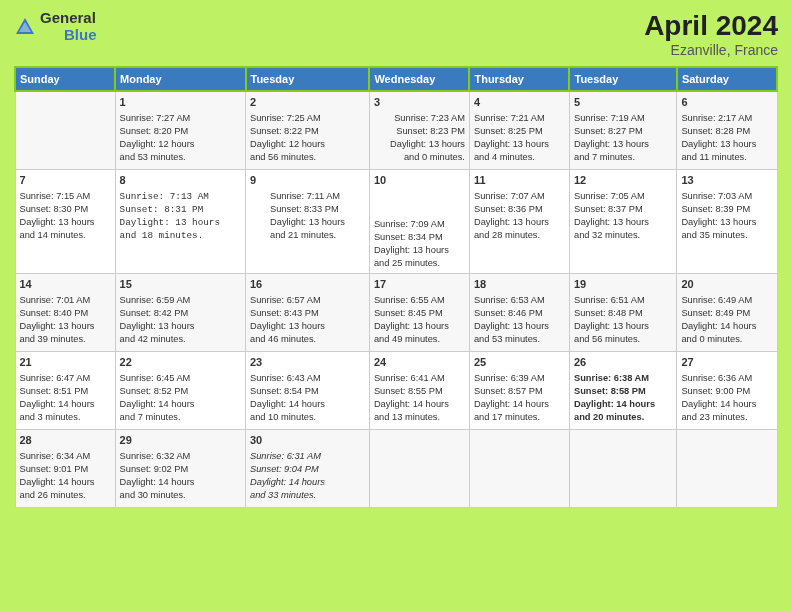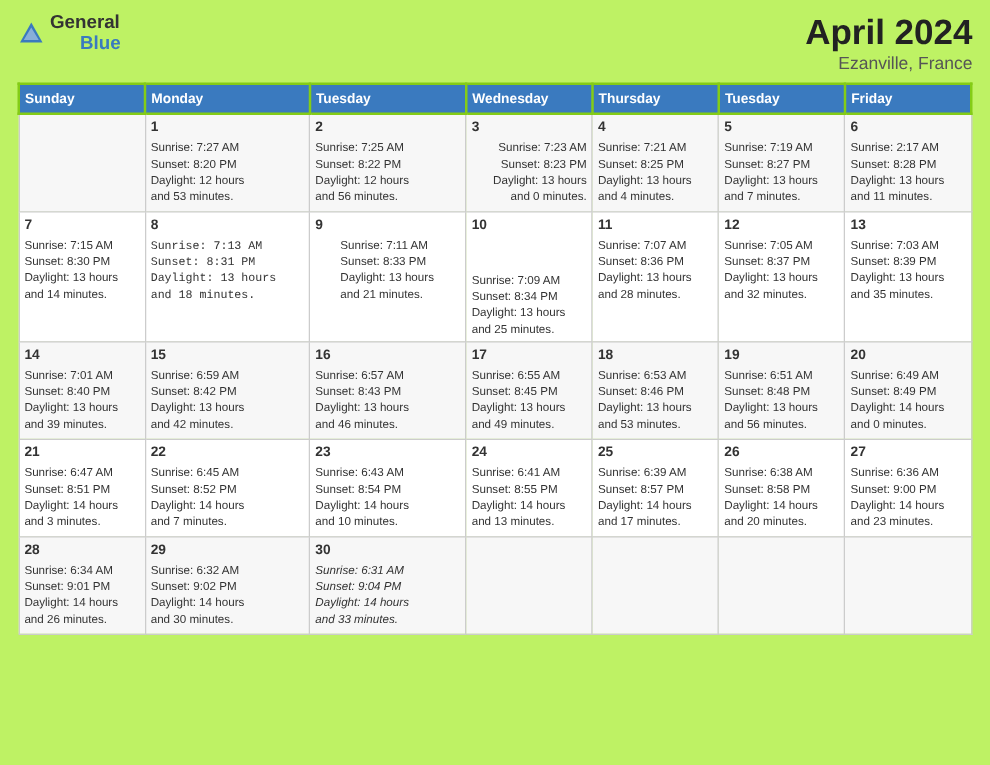--- a/index.html
+++ b/index.html
@@ -122,21 +122,21 @@
 
   <table>
     <thead>
       <tr>
         <th>Sunday</th>
         <th>Monday</th>
         <th>Tuesday</th>
         <th>Wednesday</th>
         <th>Thursday</th>
         <th>Tuesday</th>
-        <th>Friday</th>
+        <th>Saturday</th>
       </tr>
     </thead>
     <tbody id="calendar-body">
     <tr>
           <td></td>
           <td>
             <span class="day-num">1</span>
             <div class="day-info" style="white-space: pre-line;">Sunrise: 7:27 AM
 Sunset: 8:20 PM
 Daylight: 12 hours
@@ -311,21 +311,21 @@
           </td>
           <td>
             <span class="day-num">25</span>
             <div class="day-info" style="white-space: pre-line;">Sunrise: 6:39 AM
 Sunset: 8:57 PM
 Daylight: 14 hours
 and 17 minutes.</div>
           </td>
           <td>
             <span class="day-num">26</span>
-            <div class="day-info" style="white-space: pre-line;">Sunrise: 6:38 AM
+            <div class="day-info" style="white-space: pre-line; font-weight: bold;">Sunrise: 6:38 AM
 Sunset: 8:58 PM
 Daylight: 14 hours
 and 20 minutes.</div>
           </td>
           <td>
             <span class="day-num">27</span>
             <div class="day-info" style="white-space: pre-line;">Sunrise: 6:36 AM
 Sunset: 9:00 PM
 Daylight: 14 hours
 and 23 minutes.</div>

